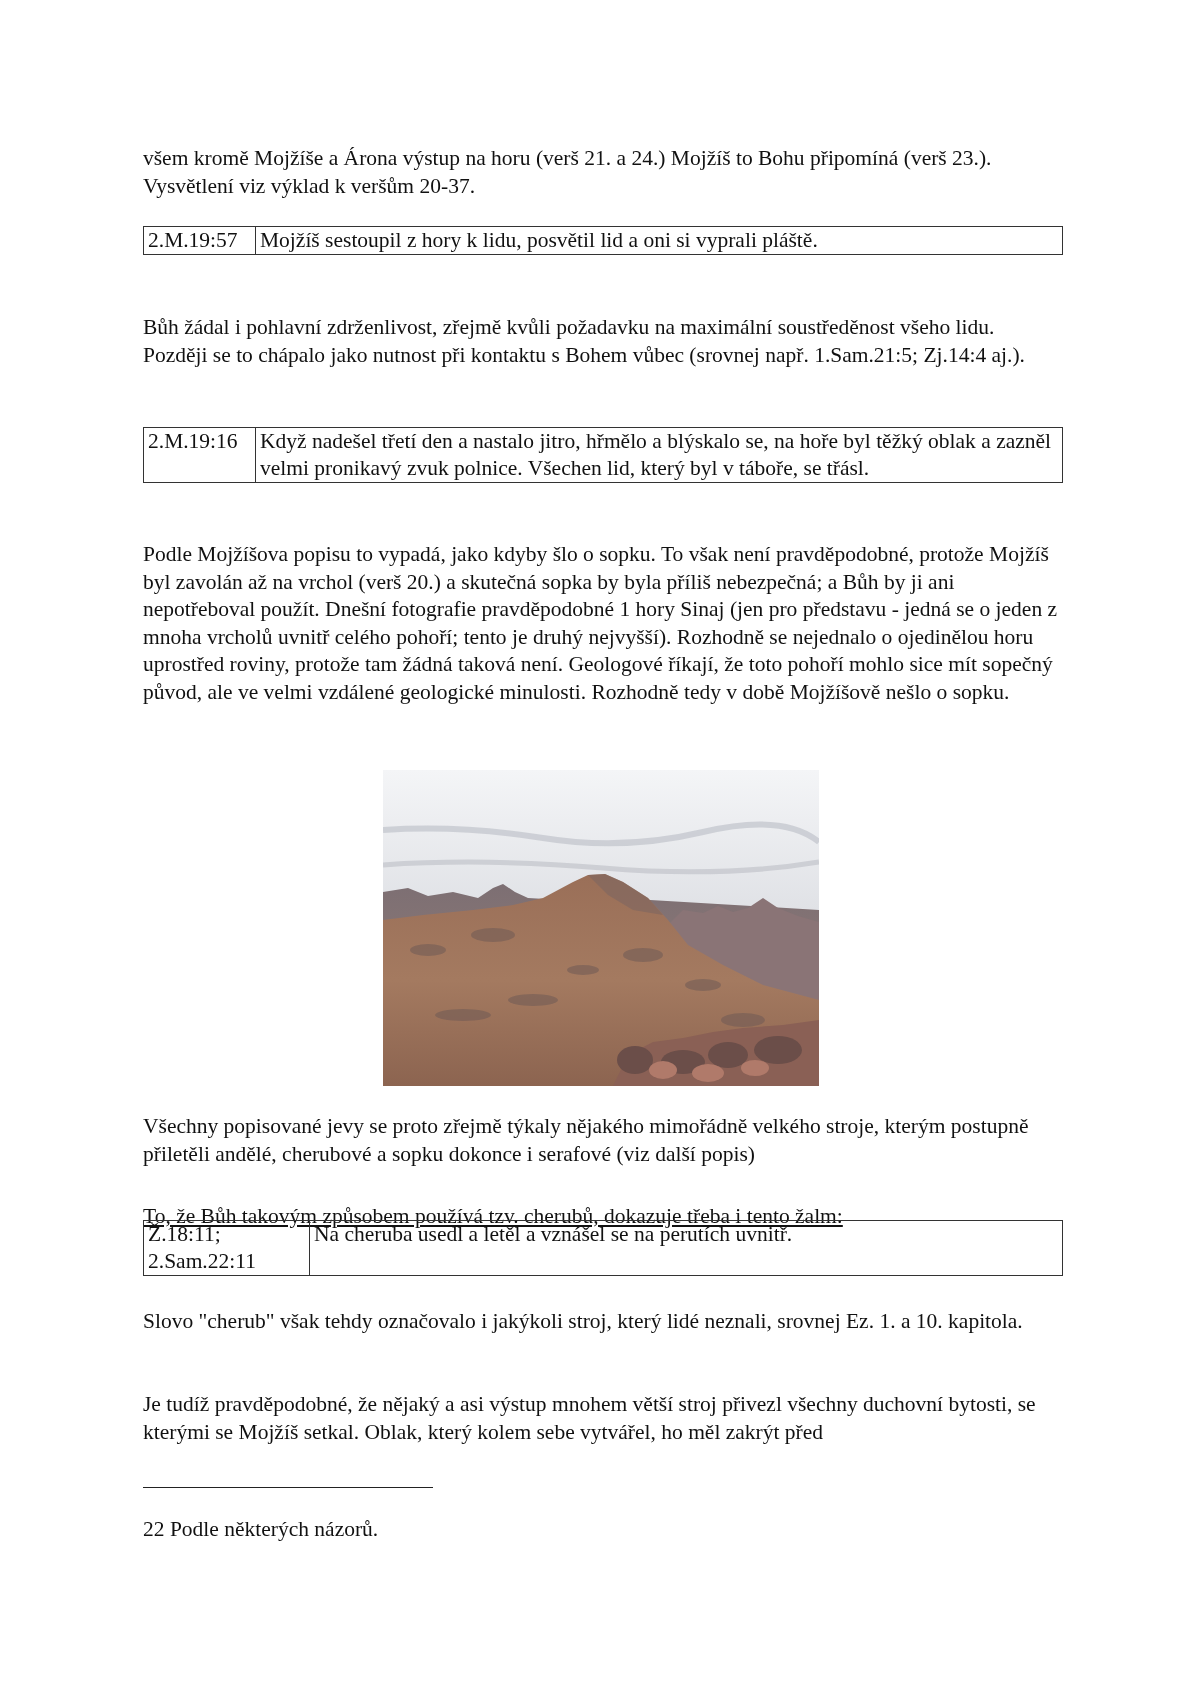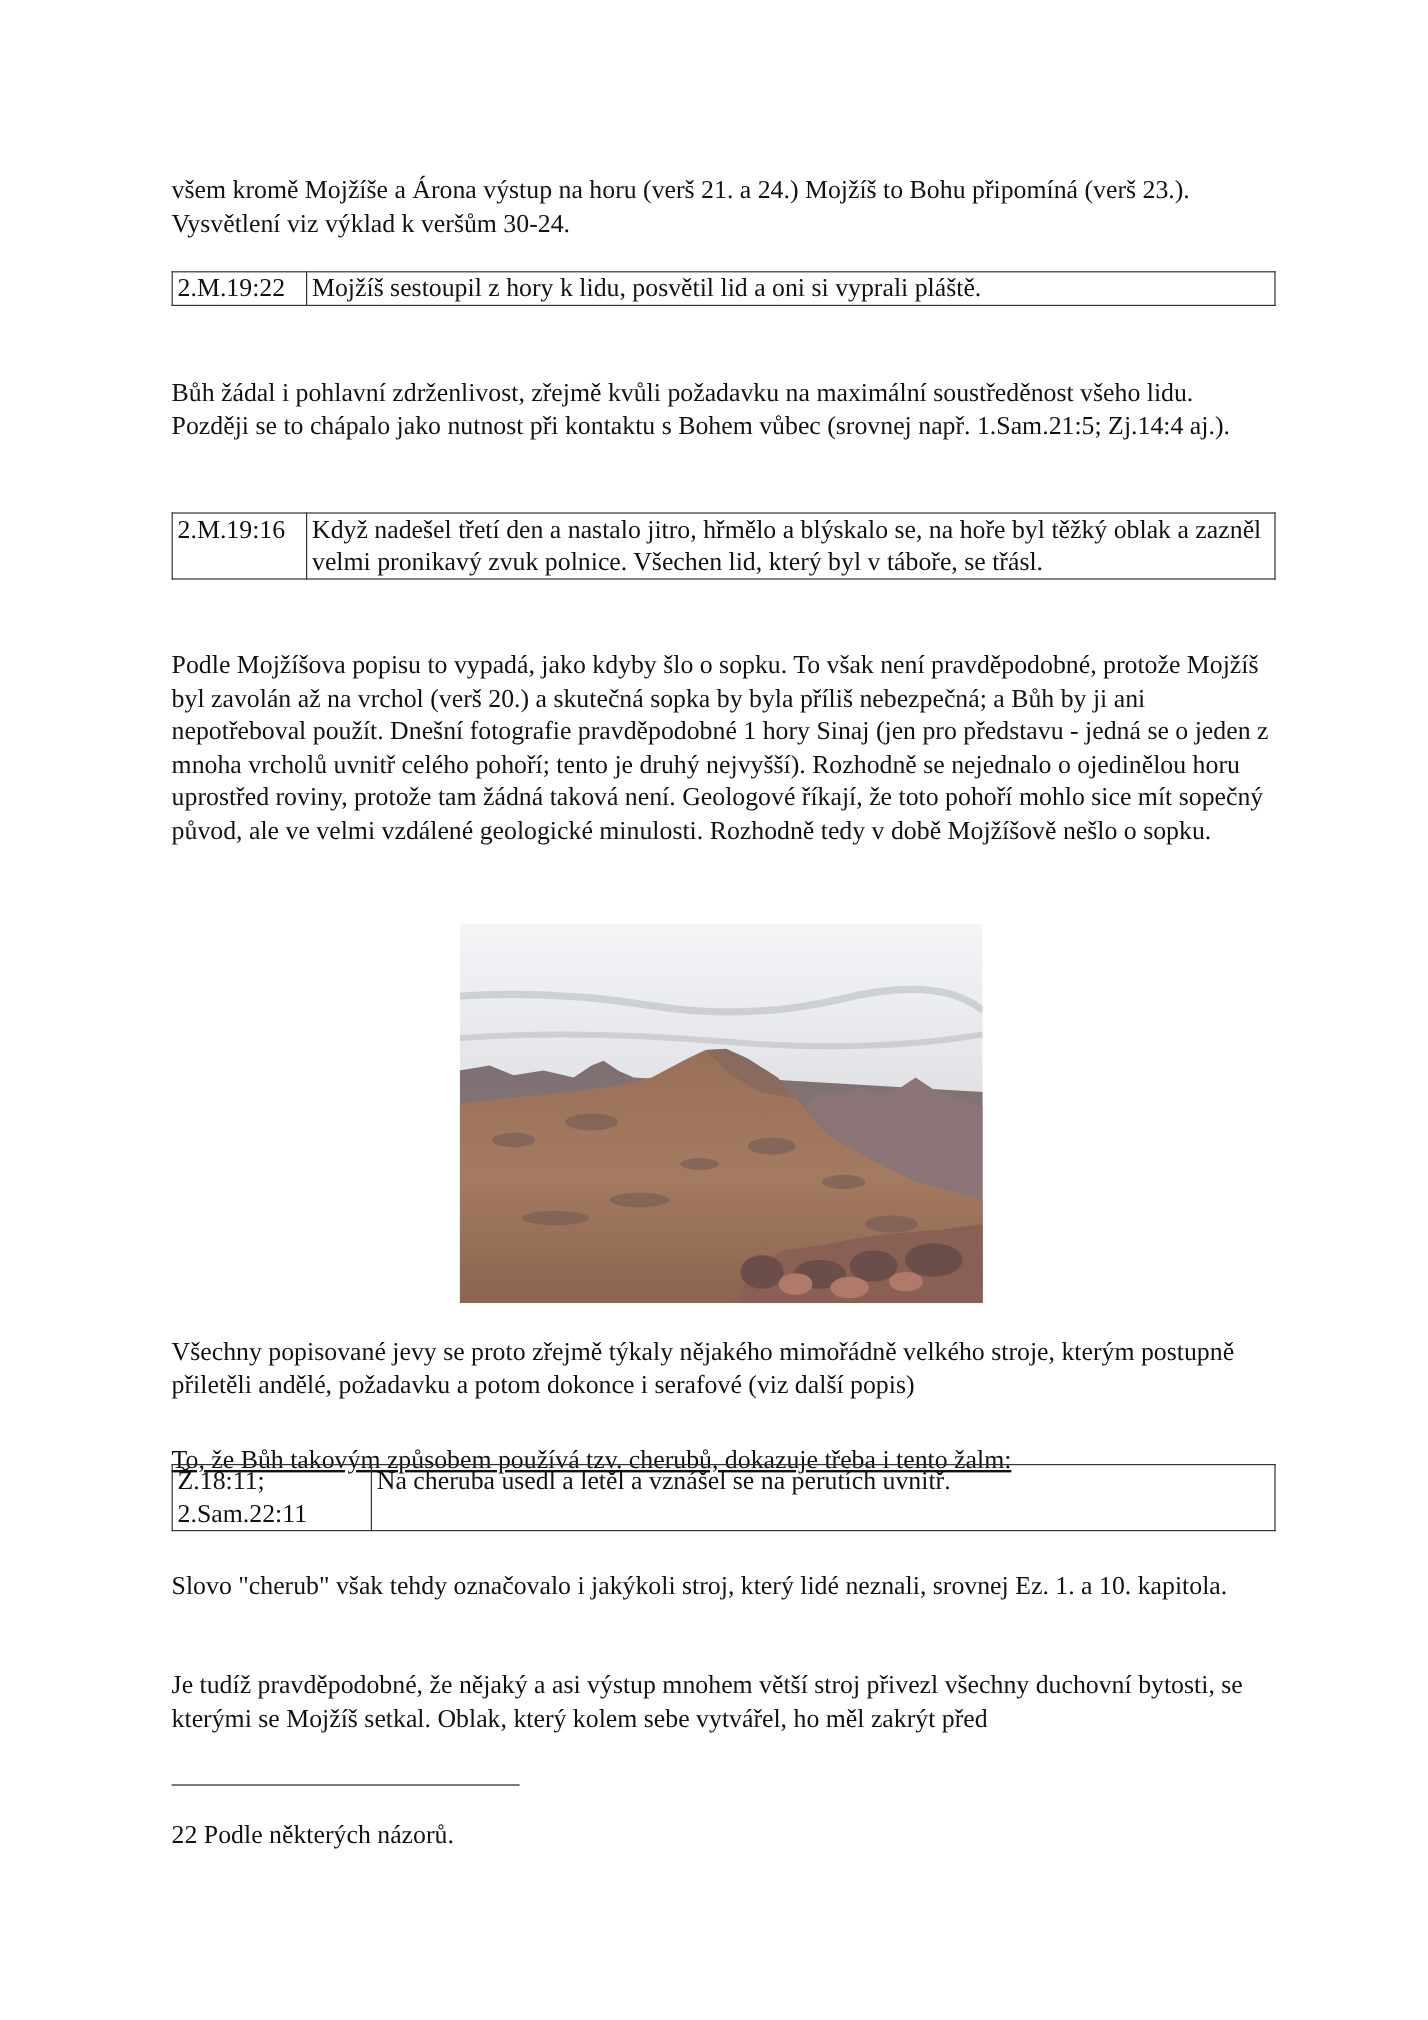--- a/index.html
+++ b/index.html
@@ -12,26 +12,26 @@
     .verse-table td.ref { white-space: nowrap; }
     .photo { position: absolute; left: 240px; top: 770px; width: 436px; height: 316px; overflow: hidden; }
     .photo svg { display: block; width: 100%; height: 100%; }
     .fn-rule { position: absolute; left: 0; top: 1487px; width: 290px; height: 0; border-top: 1.3px solid #222; }
   </style>
 </head>
 <body>
 
 <div class="page">
 
-  <p class="p" style="top:145px;">všem kromě Mojžíše a Árona výstup na horu (verš 21. a 24.) Mojžíš to Bohu připomíná (verš 23.). Vysvětlení viz výklad k veršům 30-24.</p>
+  <p class="p" style="top:145px;">všem kromě Mojžíše a Árona výstup na horu (verš 21. a 24.) Mojžíš to Bohu připomíná (verš 23.). Vysvětlení viz výklad k veršům 20-37.</p>
 
   <table class="verse-table" style="top:226px;">
     <tbody>
         <tr>
-      <td class="ref" style="width:103px;">2.M.19:22</td>
+      <td class="ref" style="width:103px;">2.M.19:57</td>
       <td>Mojžíš sestoupil z hory k lidu, posvětil lid a oni si vyprali pláště.</td>
     </tr>
   </tbody>
     </table>
 
   <p class="p" style="top:314px;">Bůh žádal i pohlavní zdrženlivost, zřejmě kvůli požadavku na maximální soustředěnost všeho lidu. Později se to chápalo jako nutnost při kontaktu s Bohem vůbec (srovnej např. 1.Sam.21:5; Zj.14:4 aj.).</p>
 
   <table class="verse-table" style="top:427px;padding-left:48px;">
     <tbody>
         <tr>
@@ -86,21 +86,21 @@
         <ellipse cx="395" cy="280" rx="24" ry="14"></ellipse>
       </g>
       <g fill="#b07a6a">
         <ellipse cx="280" cy="300" rx="14" ry="9"></ellipse>
         <ellipse cx="325" cy="303" rx="16" ry="9"></ellipse>
         <ellipse cx="372" cy="298" rx="14" ry="8"></ellipse>
       </g>
     </svg>
   </div>
 
-  <p class="p" style="top:1113px;">Všechny popisované jevy se proto zřejmě týkaly nějakého mimořádně velkého stroje, kterým postupně přiletěli andělé, požadavku a potom dokonce i serafové (viz další popis)</p>
+  <p class="p" style="top:1113px;">Všechny popisované jevy se proto zřejmě týkaly nějakého mimořádně velkého stroje, kterým postupně přiletěli andělé, cherubové a sopku dokonce i serafové (viz další popis)</p>
 
   <p class="p" style="top:1203px;text-decoration:underline;">To, že Bůh takovým způsobem používá tzv. cherubů, dokazuje třeba i tento žalm:</p>
 
   <table class="verse-table" style="top:1220px;padding-left:18px;">
     <tbody>
         <tr>
       <td class="ref" style="width:157px;">
         <div>Ž.18:11;</div>
         <div>2.Sam.22:11</div>
       </td>

